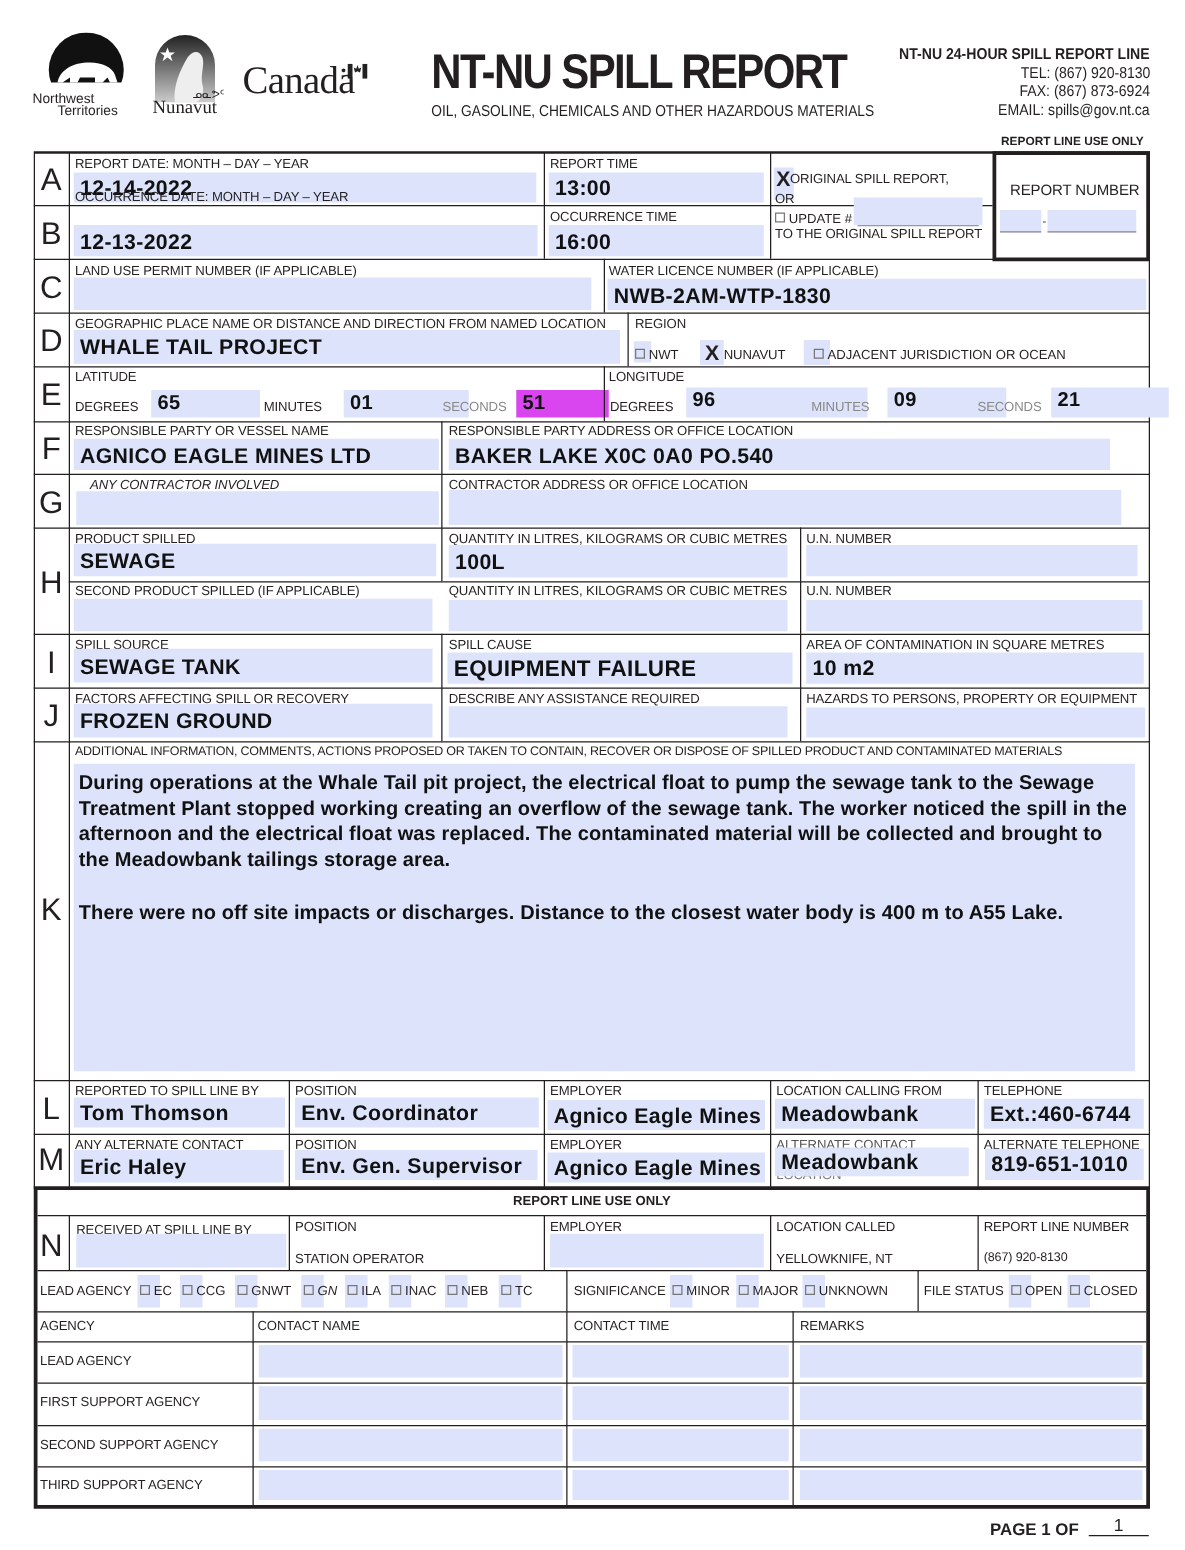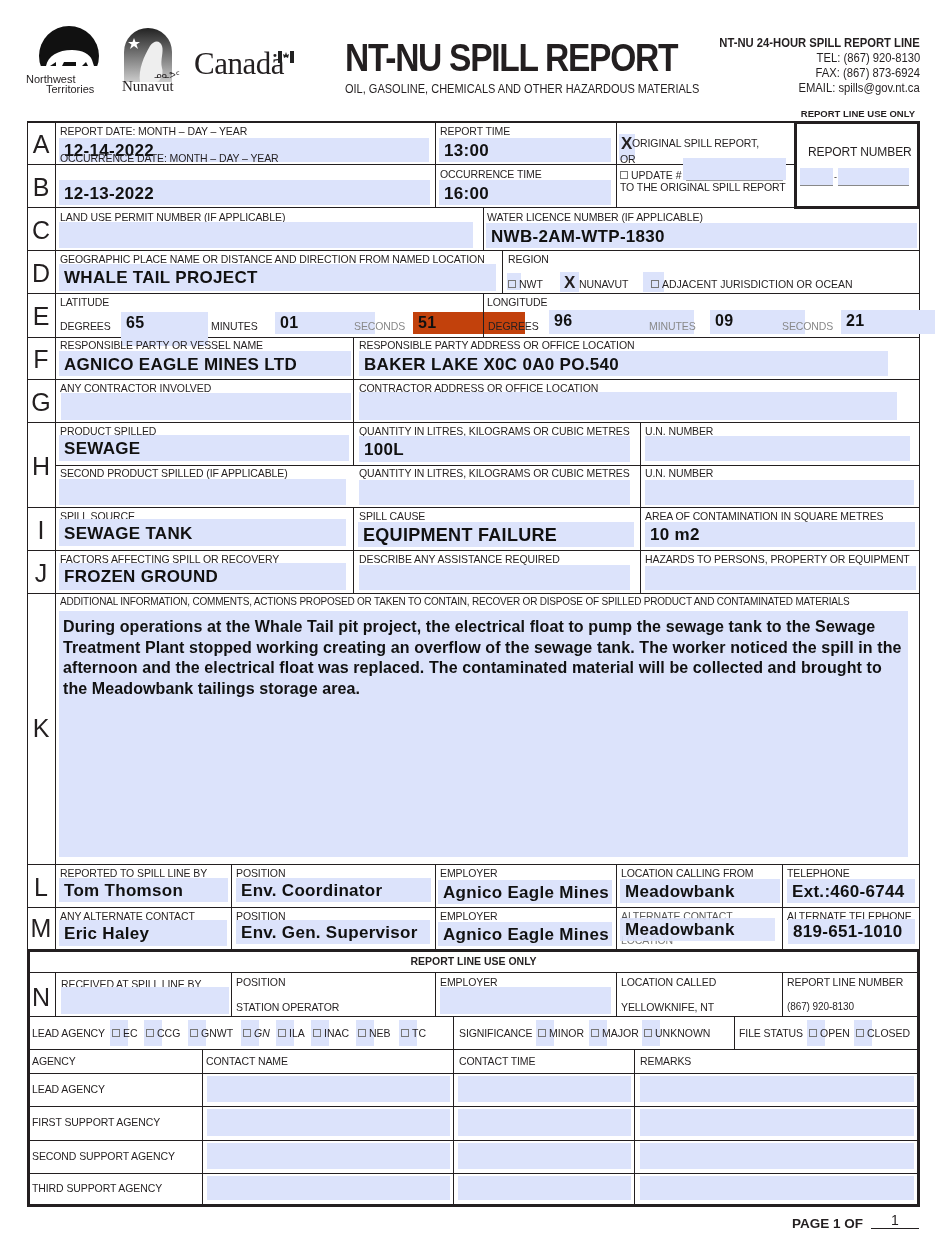--- a/index.html
+++ b/index.html
@@ -141,43 +141,43 @@
   <div class="abs" style="left:560px;top:272px;width:19px;height:20px;background:#dce3fb;">
     <span class="xmark abs" style="left:4px;top:1px;">X</span>
   </div>
   <div class="lbl" style="left:579px;top:278px;">NUNAVUT</div>
   <div class="abs" style="left:643px;top:272px;width:21px;height:20px;background:#dce3fb;"></div>
   <div class="cb" style="left:651px;top:278px;"><span class="box"></span><span>ADJACENT JURISDICTION OR OCEAN</span></div>
 
   <div class="row-letter" style="left:27px;top:302px;">E</div>
   <div class="lbl" style="left:60px;top:296px;">LATITUDE</div>
   <div class="lbl" style="left:60px;top:320px;">DEGREES</div>
-  <div class="fld sm" style="left:121px;top:312px;width:87px;height:34px;line-height:22px;">65</div>
+  <div class="fld sm" style="left:121px;top:312px;width:87px;height:22px;line-height:22px;">65</div>
   <div class="lbl" style="left:211px;top:320px;">MINUTES</div>
   <div class="fld sm" style="left:275px;top:312px;width:100px;height:22px;line-height:22px;">01</div>
   <div class="lbl" style="left:354px;top:320px;color:#888;">SECONDS</div>
-  <div class="fld sm" style="left:413px;top:312px;width:112px;height:22px;line-height:22px;background:#c2410c;">51</div>
+  <div class="fld sm" style="left:413px;top:312px;width:74px;height:22px;line-height:22px;background:#d946ef;">51</div>
   <div class="hl" style="left:483px;top:293px;height:44px;"></div>
   <div class="lbl" style="left:487px;top:296px;">LONGITUDE</div>
   <div class="fld sm" style="left:549px;top:310px;width:145px;height:24px;line-height:22px;">96</div>
   <div class="lbl" style="left:488px;top:320px;">DEGREES</div>
   <div class="lbl" style="left:649px;top:320px;color:#888;">MINUTES</div>
   <div class="fld sm" style="left:710px;top:310px;width:95px;height:24px;line-height:22px;">09</div>
   <div class="lbl" style="left:782px;top:320px;color:#888;">SECONDS</div>
   <div class="fld sm" style="left:841px;top:310px;width:94px;height:24px;line-height:22px;">21</div>
 
   <div class="row-letter" style="left:27px;top:345px;">F</div>
   <div class="lbl" style="left:60px;top:339px;">RESPONSIBLE PARTY OR VESSEL NAME</div>
   <div class="fld" style="left:59px;top:351px;width:292px;height:25px;line-height:27px;">AGNICO EAGLE MINES LTD</div>
   <div class="hl" style="left:353px;top:337px;height:128px;"></div>
   <div class="lbl" style="left:359px;top:339px;">RESPONSIBLE PARTY ADDRESS OR OFFICE LOCATION</div>
   <div class="fld" style="left:359px;top:351px;width:529px;height:25px;line-height:27px;">BAKER LAKE X0C 0A0 PO.540</div>
 
   <div class="row-letter" style="left:27px;top:388px;">G</div>
-  <div class="lbl" style="left:60px;top:382px;">ANY CONTRACTOR INVOLVED</div>
+  <div class="lbl" style="left:72px;top:382px;font-style:italic;">ANY CONTRACTOR INVOLVED</div>
   <div class="fld" style="left:61px;top:393px;width:290px;height:27px;"></div>
   <div class="lbl" style="left:359px;top:382px;">CONTRACTOR ADDRESS OR OFFICE LOCATION</div>
   <div class="fld" style="left:359px;top:392px;width:538px;height:28px;"></div>
 
   <div class="row-letter" style="left:27px;top:452px;">H</div>
   <div class="lbl" style="left:60px;top:425px;">PRODUCT SPILLED</div>
   <div class="fld" style="left:59px;top:435px;width:290px;height:26px;line-height:27px;">SEWAGE</div>
   <div class="lbl" style="left:359px;top:425px;">QUANTITY IN LITRES, KILOGRAMS OR CUBIC METRES</div>
   <div class="fld" style="left:359px;top:436px;width:271px;height:26px;line-height:27px;">100L</div>
   <div class="hl" style="left:640px;top:422px;height:85px;"></div>
@@ -206,20 +206,21 @@
   <div class="fld" style="left:59px;top:563px;width:287px;height:27px;line-height:28px;">FROZEN GROUND</div>
   <div class="lbl" style="left:359px;top:553px;">DESCRIBE ANY ASSISTANCE REQUIRED</div>
   <div class="fld" style="left:359px;top:565px;width:271px;height:25px;"></div>
   <div class="lbl" style="left:645px;top:553px;">HAZARDS TO PERSONS, PROPERTY OR EQUIPMENT</div>
   <div class="fld" style="left:645px;top:566px;width:271px;height:24px;"></div>
 
   <div class="row-letter" style="left:27px;top:714px;">K</div>
   <div class="lbl" style="left:60px;top:596px;font-size:10px;letter-spacing:-0.2px;">ADDITIONAL INFORMATION, COMMENTS, ACTIONS PROPOSED OR TAKEN TO CONTAIN, RECOVER OR DISPOSE OF SPILLED PRODUCT AND CONTAMINATED MATERIALS</div>
   <div class="narrative">
     <p>During operations at the Whale Tail pit project, the electrical float to pump the sewage tank to the Sewage Treatment Plant stopped working creating an overflow of the sewage tank. The worker noticed the spill in the afternoon and the electrical float was replaced. The contaminated material will be collected and brought to the Meadowbank tailings storage area.</p>
+    <p style="margin-top:20.7px;">There were no off site impacts or discharges. Distance to the closest water body is 400 m to A55 Lake.</p>
   </div>
 
   <div class="row-letter" style="left:27px;top:873px;">L</div>
   <div class="lbl" style="left:60px;top:867px;">REPORTED TO SPILL LINE BY</div>
   <div class="fld" style="left:59px;top:878px;width:169px;height:24px;line-height:26px;">Tom Thomson</div>
   <div class="hl" style="left:231px;top:864px;height:86px;"></div>
   <div class="lbl" style="left:236px;top:867px;">POSITION</div>
   <div class="fld" style="left:236px;top:878px;width:195px;height:24px;line-height:26px;">Env. Coordinator</div>
   <div class="hl" style="left:435px;top:864px;height:86px;"></div>
   <div class="lbl" style="left:440px;top:867px;">EMPLOYER</div>

